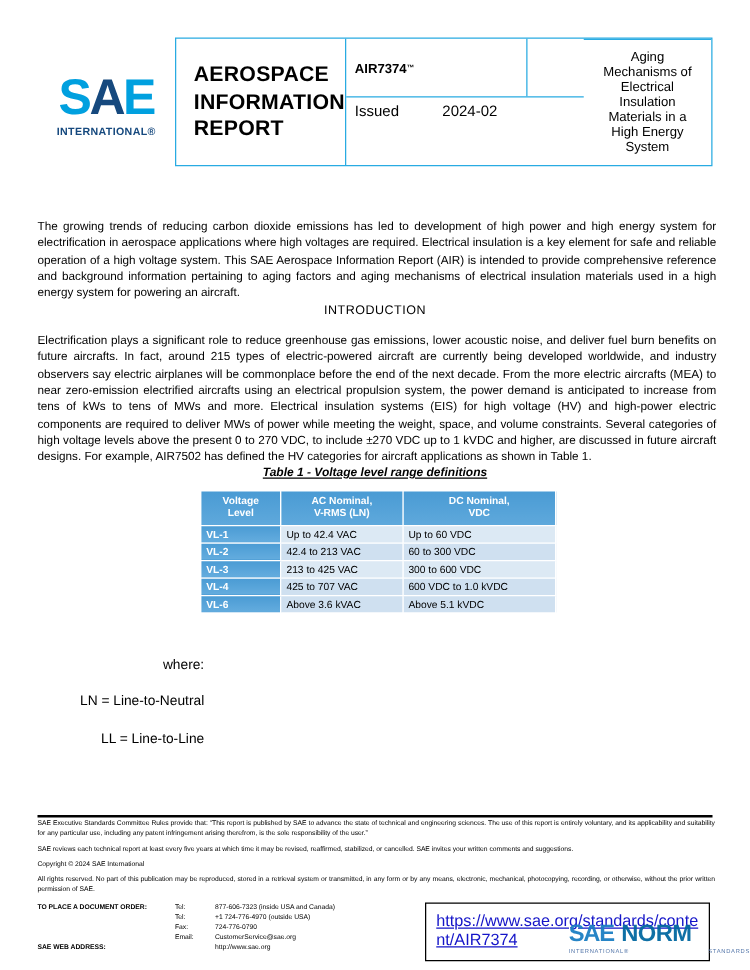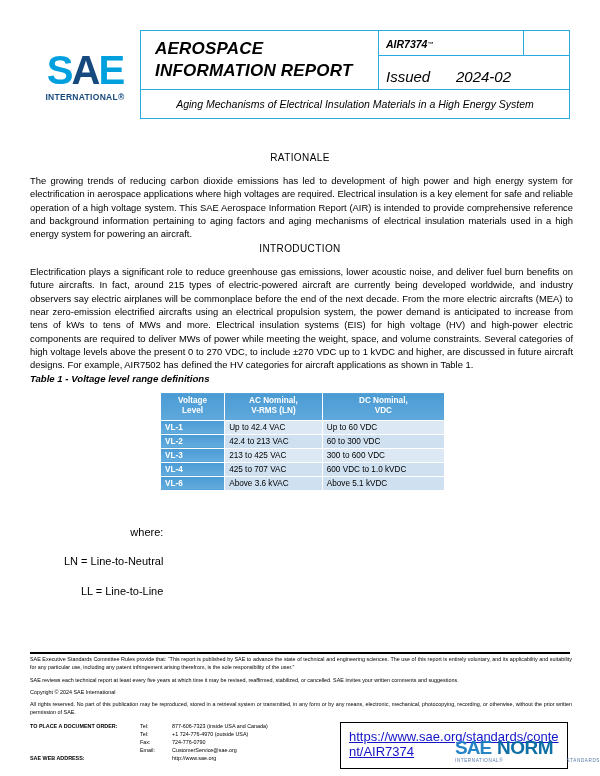--- a/index.html
+++ b/index.html
@@ -58,22 +58,21 @@
     font-weight: bold;
     font-size: 8.5px;
     letter-spacing: 0.3px;
     color: #16497E;
     margin-top: 2px;
   }
   .header-boxes {
     flex: 1 1 auto;
     border: 1.6px solid #29ABE2;
     display: flex;
-    flex-direction: column;
-    font-style: italic;
+    flex-direction: row;
   }
   .hb-row1 {
     display: flex;
     align-items: stretch;
   }
   .hb-title {
     flex: 1 1 auto;
     padding: 7px 0 7px 14px;
     border-right: 1.6px solid #29ABE2;
     display: flex;
@@ -108,23 +107,23 @@
   .hb-docnum sup {
     font-size: 6px;
     vertical-align: super;
   }
   .hb-blank {
     flex: 0 0 45px;
   }
   .hb-issued-row {
     flex: 1 1 50%;
     display: flex;
-    align-items: flex-end;
+    align-items: flex-start;
     padding: 4px 4px 4px 7px;
-    font-size: 15px;
+    font-size: 12px;
   }
   .hb-issued-label { flex: 0 0 70px; }
   .hb-issued-date { }
   .hb-row2 {
     border-top: 1.6px solid #29ABE2;
     padding: 8px 10px;
     text-align: center;
     font-size: 10.5px;
   }
 
@@ -145,24 +144,25 @@
   #rationale-text   { position: absolute; left: 30px; top: 174px; width: 543px; }
   #intro-heading    { position: absolute; left: 30px; top: 243px; width: 540px; }
   #intro-text       { position: absolute; left: 30px; top: 265px; width: 543px; }
 
   
   .table-caption {
     position: absolute;
     left: 30px;
     top: 373px;
     width: 540px;
-    text-align: left;
+    text-align: center;
     font-size: 9.6px;
     font-weight: bold;
     font-style: italic;
+    text-decoration: underline;
   }
   .vtable {
     position: absolute;
     left: 160px;
     top: 392px;
     width: 285px;
     border-collapse: collapse;
     font-size: 8.2px;
   }
   .vtable th {
@@ -328,21 +328,20 @@
           <div class="hb-issued-row">
             <span class="hb-issued-label">Issued</span>
             <span class="hb-issued-date">2024-02</span>
           </div>
         </div>
       </div>
       <div class="hb-row2">Aging Mechanisms of Electrical Insulation Materials in a High Energy System</div>
     </div>
   </div>
 
-  <div class="section-heading" id="rationale-heading">RATIONALE</div>
   <p class="body-p" id="rationale-text">The growing trends of reducing carbon dioxide emissions has led to development of high power and high energy system for electrification in aerospace applications where high voltages are required. Electrical insulation is a key element for safe and reliable operation of a high voltage system. This SAE Aerospace Information Report (AIR) is intended to provide comprehensive reference and background information pertaining to aging factors and aging mechanisms of electrical insulation materials used in a high energy system for powering an aircraft.</p>
 
   <div class="section-heading" id="intro-heading">INTRODUCTION</div>
   <p class="body-p" id="intro-text">Electrification plays a significant role to reduce greenhouse gas emissions, lower acoustic noise, and deliver fuel burn benefits on future aircrafts. In fact, around 215 types of electric-powered aircraft are currently being developed worldwide, and industry observers say electric airplanes will be commonplace before the end of the next decade. From the more electric aircrafts (MEA) to near zero-emission electrified aircrafts using an electrical propulsion system, the power demand is anticipated to increase from tens of kWs to tens of MWs and more. Electrical insulation systems (EIS) for high voltage (HV) and high-power electric components are required to deliver MWs of power while meeting the weight, space, and volume constraints. Several categories of high voltage levels above the present 0 to 270 VDC, to include ±270 VDC up to 1 kVDC and higher, are discussed in future aircraft designs. For example, AIR7502 has defined the HV categories for aircraft applications as shown in Table 1.</p>
 
   <div class="table-caption">Table 1 - Voltage level range definitions</div>
 
   <table class="vtable">
     <thead>
       <tr>

